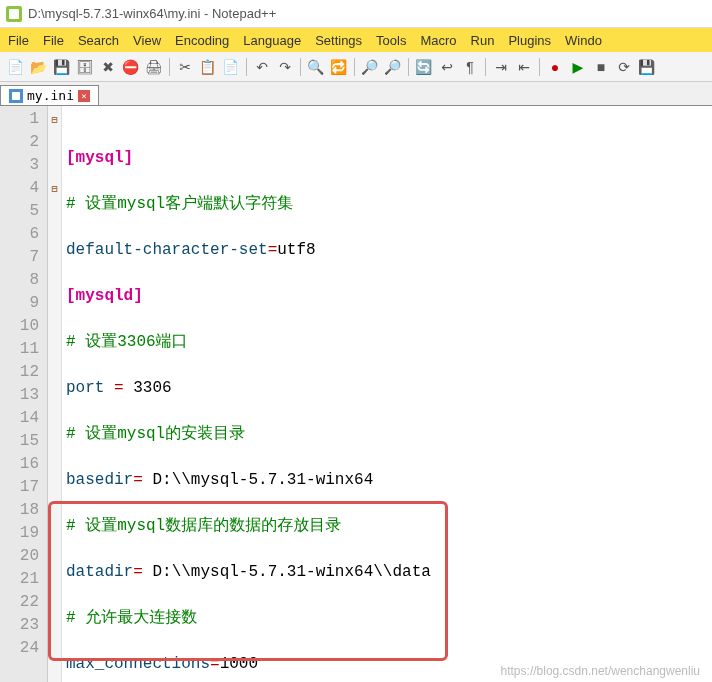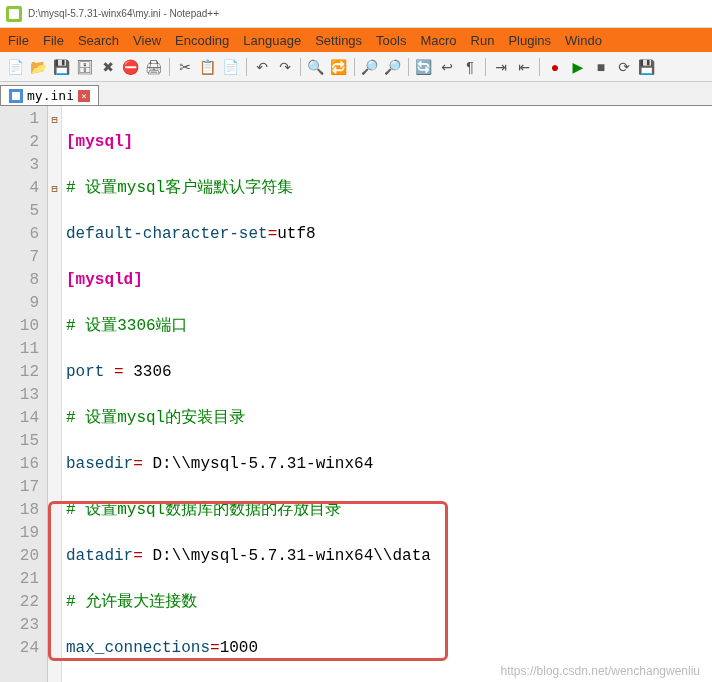--- a/index.html
+++ b/index.html
@@ -1,36 +1,36 @@
 <!DOCTYPE html>
 <html><head>
 <meta charset="utf-8">
 <style>
 * { margin: 0; padding: 0; box-sizing: border-box; }
 body { font-family: "Segoe UI", Tahoma, sans-serif; font-size: 13px; background: #fff; width: 712px; height: 682px; overflow: hidden; position: relative; }
 .titlebar { background: #fff; height: 28px; display: flex; align-items: center; padding: 0 6px; border-bottom: 1px solid #ddd; }
 .app-icon { width: 16px; height: 16px; background: #8cc63e; border-radius: 2px; margin-right: 6px; position: relative; }
 .app-icon::after { content: ""; position: absolute; inset: 3px; background: #fff; border-radius: 1px; }
-.title-text { color: #555; font-size: 10px; }
-.menubar { height: 24px; display: flex; align-items: center; padding: 0 8px; gap: 14px; background: #f97316; color: #333; font-size: 13px; }
+.title-text { color: #555; font-size: 13px; }
+.menubar { height: 24px; display: flex; align-items: center; padding: 0 8px; gap: 14px; background: #fde047; color: #333; font-size: 13px; }
 .menubar span { cursor: default; }
 .toolbar { height: 30px; display: flex; align-items: center; padding: 0 6px; gap: 3px; background: #f4f4f4; border-bottom: 1px solid #ccc; }
 .tb-btn { width: 20px; height: 20px; display: flex; align-items: center; justify-content: center; font-size: 14px; color: #555; }
 .tb-sep { width: 1px; height: 18px; background: #bbb; margin: 0 2px; }
 .tabbar { height: 24px; background: #f0f0f0; display: flex; align-items: flex-end; border-bottom: 1px solid #888; }
 .tab { background: #fff; border: 1px solid #888; border-bottom: none; padding: 2px 8px; display: flex; align-items: center; gap: 4px; font-family: Consolas, monospace; font-size: 13px; }
 .tab-icon { width: 14px; height: 14px; background: #4a90d9; position: relative; }
 .tab-icon::after { content: ""; position: absolute; inset: 3px; background: #fff; }
 .tab-close { width: 12px; height: 12px; background: #d9534f; color: #fff; font-size: 9px; display: flex; align-items: center; justify-content: center; }
 .editor { display: flex; height: 576px; font-family: Consolas, "Courier New", monospace; font-size: 16px; position: relative; }
 .gutter { width: 48px; background: #e8e8e8; text-align: right; padding-right: 8px; color: #999; line-height: 23px; padding-top: 2px; border-right: 1px solid #ccc; }
 .gutter div { height: 23px; }
 .fold { width: 14px; background: #f4f4f4; border-right: 1px solid #ddd; padding-top: 2px; }
 .fold div { height: 23px; display: flex; align-items: center; justify-content: center; color: #8b4513; font-size: 10px; }
-.code { flex: 1; padding-top: 2px; padding-left: 4px; line-height: 23px; white-space: pre; position: relative; }
+.code { flex: 1; padding-top: 18px; padding-left: 4px; line-height: 23px; white-space: pre; position: relative; }
 .code-line { height: 23px; }
 .sec { color: #d4008f; font-weight: bold; }
 .cmt { color: #008000; }
 .key { color: #0c4a6e; }
 .eq { color: #b00000; }
 .val { color: #000; }
 .hilite-box { position: absolute; border: 3px solid #d9534f; border-radius: 6px; left: 48px; top: 395px; width: 400px; height: 160px; pointer-events: none; }
 .watermark { position: absolute; right: 12px; bottom: 4px; color: #bbb; font-size: 12px; font-family: Arial, sans-serif; margin-left: 16px; }
 </style>
 </head>

